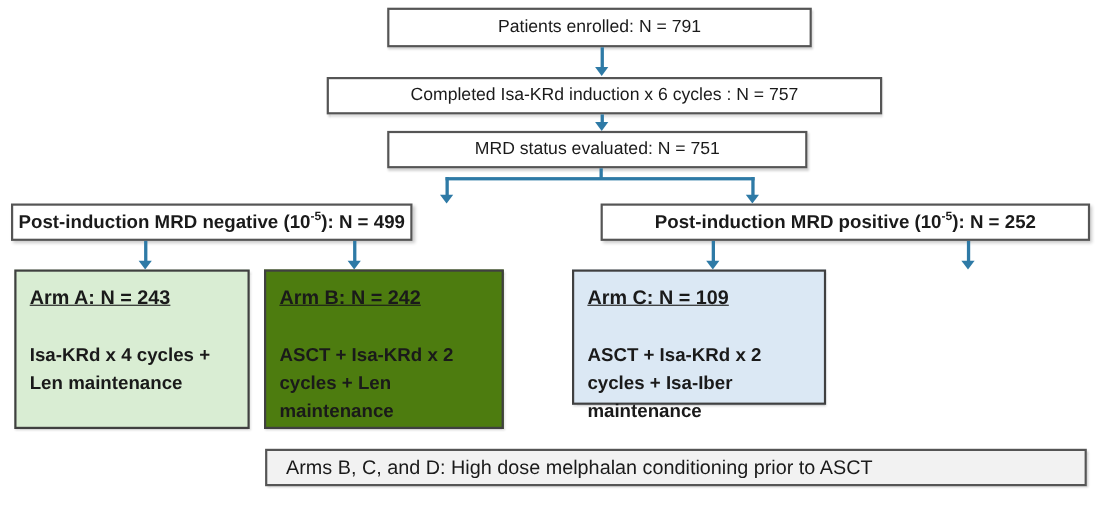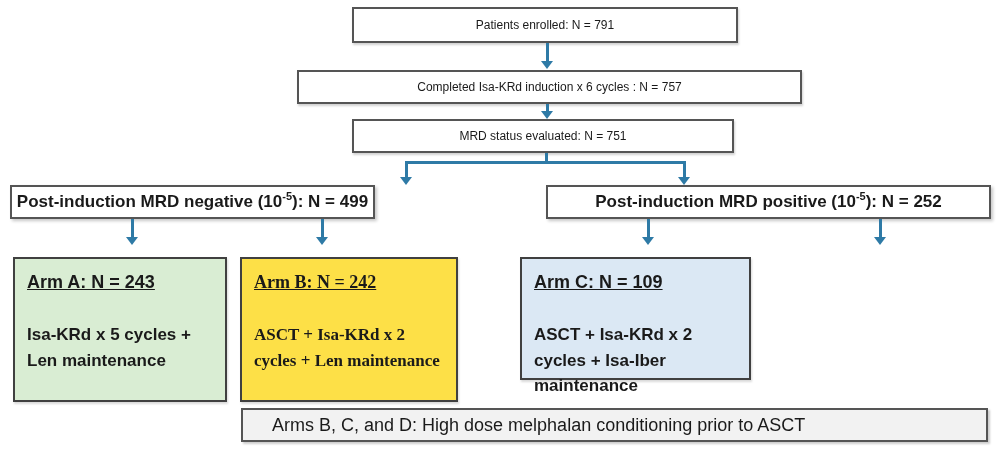--- a/index.html
+++ b/index.html
@@ -17,61 +17,60 @@
     background:#ffffff;
     overflow:hidden;
   }
   
   .node{
     position:absolute;
     background:#ffffff;
     border:2px solid var(--border-plain);
     display:flex;align-items:center;justify-content:center;
     text-align:center;
-    font-size:12px;
+    font-size:16px;
     box-shadow:1px 2px 2px rgba(0,0,0,0.18);
   }
   .node.branch{
     font-weight:bold;
     font-size:17px;
     box-shadow:2px 2px 3px rgba(0,0,0,0.22);
   }
   .node sup{
     font-size:11px;
     line-height:0;
     font-weight:bold;
   }
   .arm{
     position:absolute;
     border:2px solid var(--border-arm);
     padding:10px 12px;
     font-weight:bold;
     font-size:17px;
     line-height:1.5;
     box-shadow:1px 2px 2px rgba(0,0,0,0.15);
-    margin-top:12px;
   }
   .arm .arm-header{
     display:inline-block;
     text-decoration:underline;
     font-size:18px;
     margin-bottom:26px;
     white-space:nowrap;
   }
   .arm .arm-body{display:block;}
   .arm-a{background:#d9edd3;}
-  .arm-b{background:#fde047;font-family:Liberation Serif, serif;}
+  .arm-b{background:#4d7c0f;}
   .arm-c{background:#dbe8f4;}
   .arm-d{background:#f2d7ee;}
   .footnote{
     position:absolute;
     background:#f2f2f2;
     border:2px solid var(--border-plain);
     display:flex;align-items:center;
-    padding-left:29px;
+    padding-left:17px;
     font-size:18px;
     box-shadow:2px 2px 2px rgba(0,0,0,0.2);
   }
   
   .varrow{position:absolute;width:12px;}
   .varrow .stem{
     position:absolute;left:5px;top:0;bottom:7px;width:3px;
     background:var(--arrow);
   }
   .varrow .head{
@@ -141,21 +140,21 @@
     <i class="stem"></i>
     <i class="head"></i>
   </div>
   <div class="varrow" style="left:874px;top:219px;height:26px;">
     <i class="stem"></i>
     <i class="head"></i>
   </div>
 
   <div class="arm arm-a" style="left:13px;top:245px;width:214px;height:145px;">
     <span class="arm-header">Arm A: N = 243</span>
-    <span class="arm-body">Isa-KRd x 5 cycles + Len maintenance</span>
+    <span class="arm-body">Isa-KRd x 4 cycles + Len maintenance</span>
   </div>
 
   <div class="arm arm-b" style="left:240px;top:245px;width:218px;height:145px;">
     <span class="arm-header">Arm B: N = 242</span>
     <span class="arm-body">ASCT + Isa-KRd x 2 cycles + Len maintenance</span>
   </div>
 
   <div class="arm arm-c" style="left:520px;top:245px;width:231px;height:123px;">
     <span class="arm-header">Arm C: N = 109</span>
     <span class="arm-body">ASCT + Isa-KRd x 2 cycles + Isa-Iber maintenance</span>

